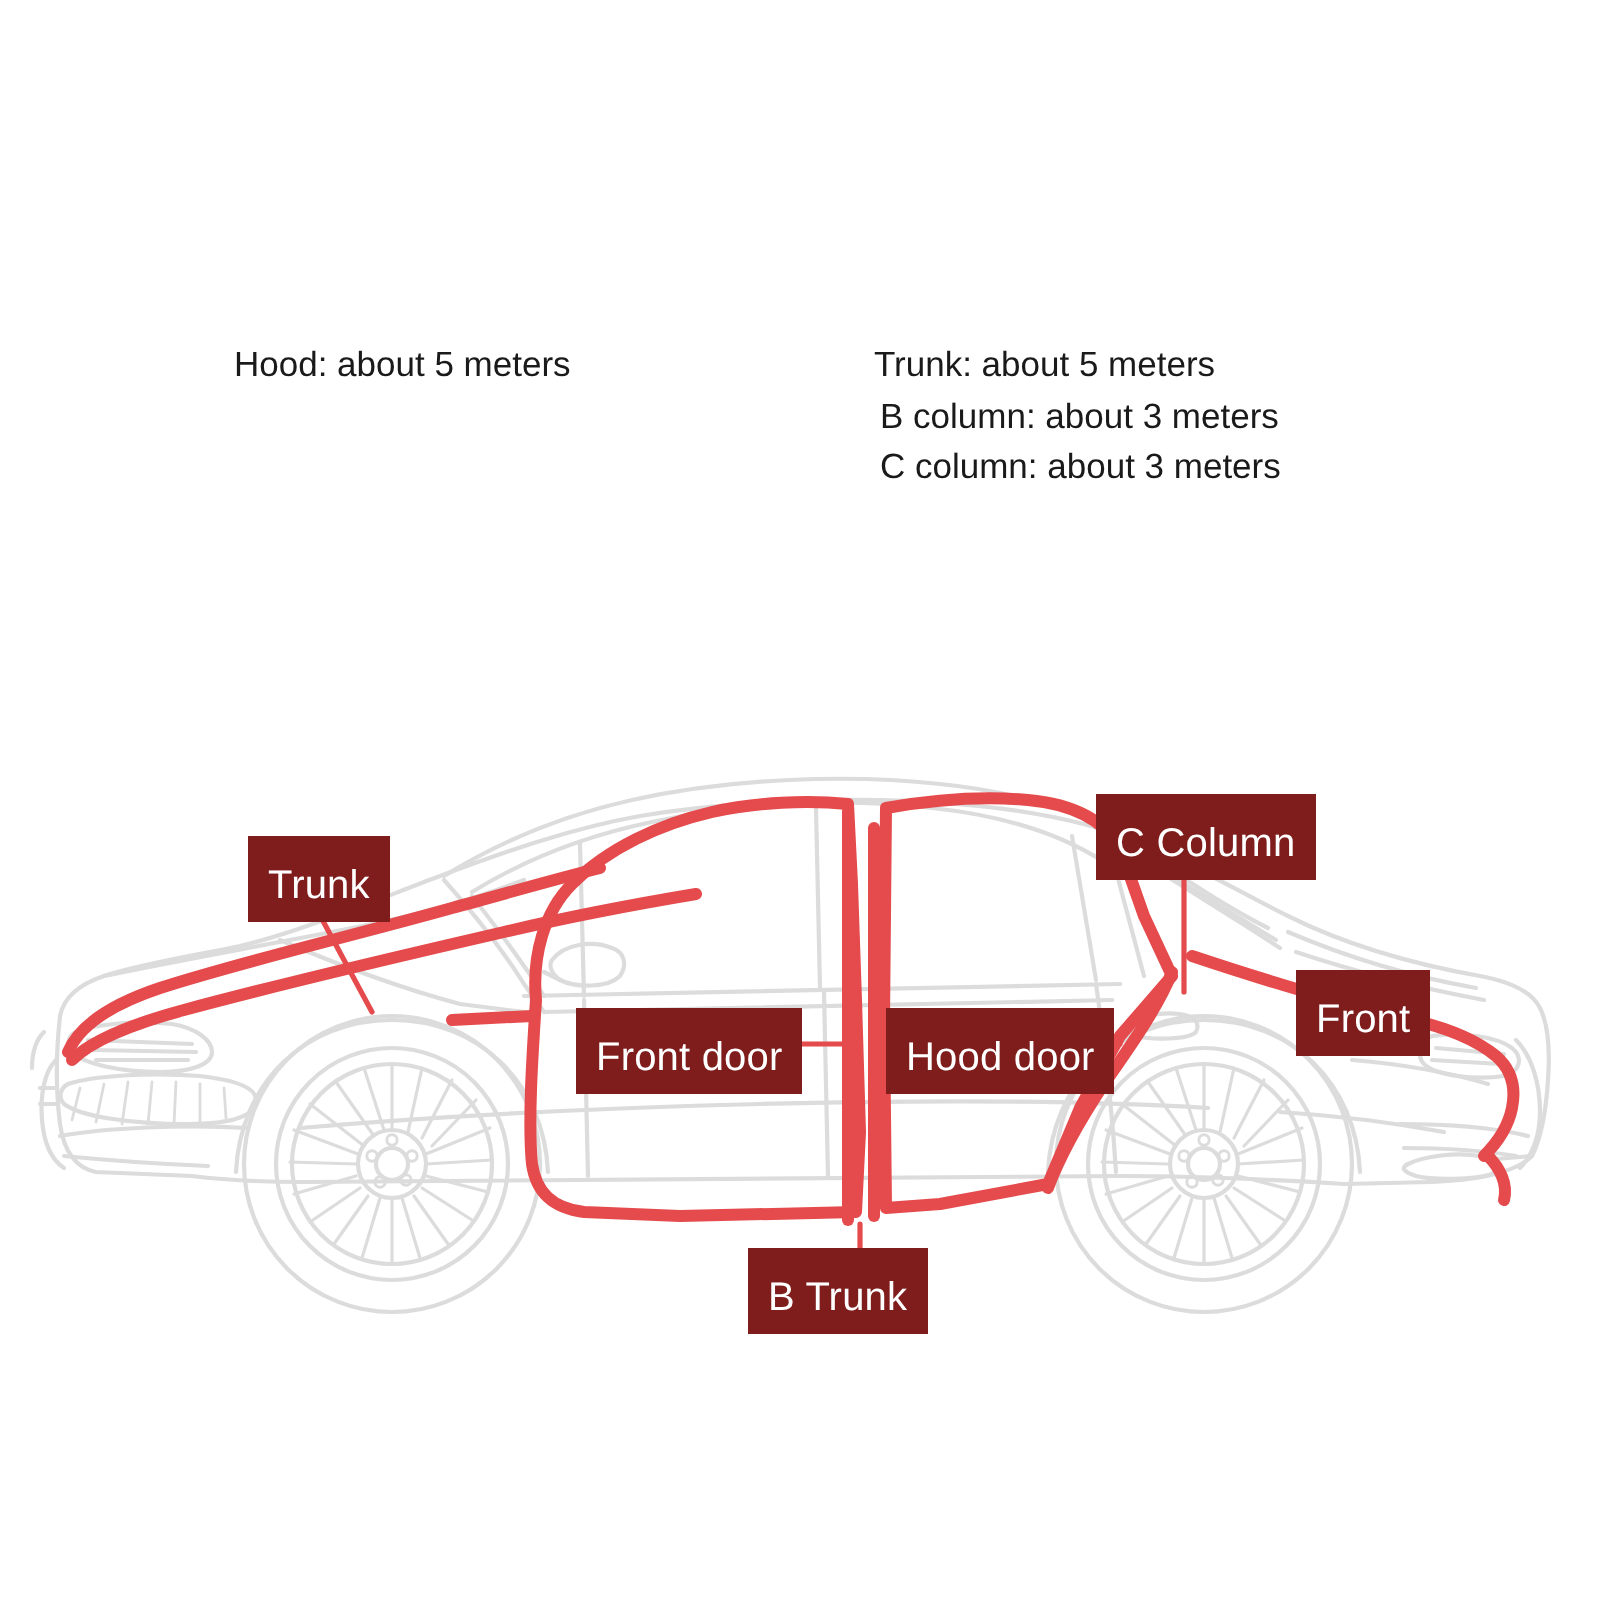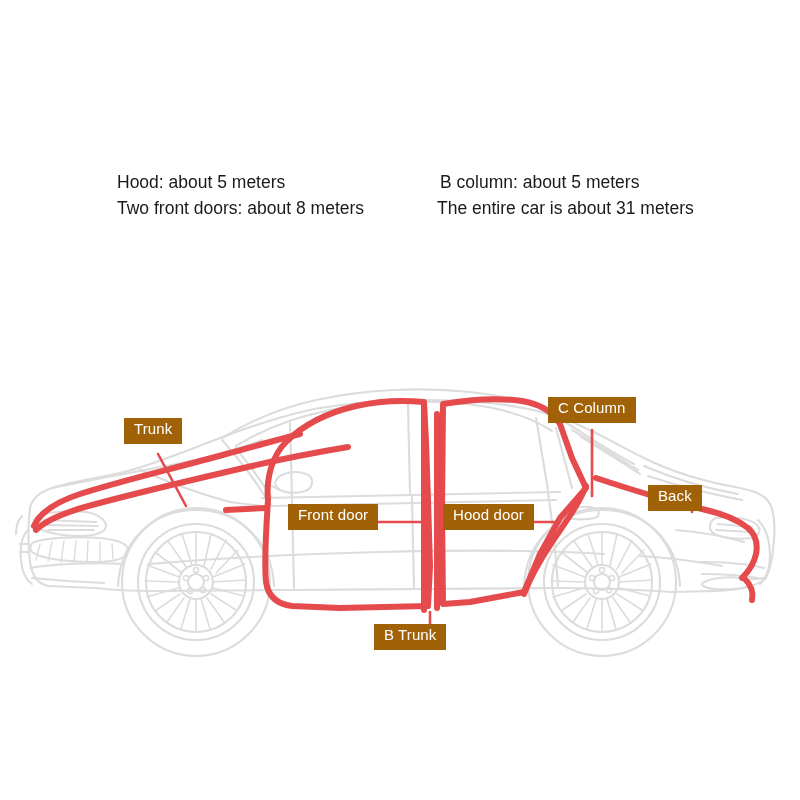--- a/index.html
+++ b/index.html
@@ -47,48 +47,48 @@
   }
   #car-svg {
     display: block;
     width: 800px;
     height: 400px;
   }
 
   
   .callout {
     position: absolute;
-    background: #a16207;
+    background: #7f1d1d;
     color: #ffffff;
-    font-size: 15px;
+    font-size: 20px;
     line-height: 1;
-    padding: 3px 10px 8px 10px;
+    padding: 15px 10px 8px 10px;
     white-space: nowrap;
     letter-spacing: .1px;
   }
   #callout-hood        { left: 124px; top: 418px; }
   #callout-front-door  { left: 288px; top: 504px; }
   #callout-back-door   { left: 443px; top: 504px; }
   #callout-b-column    { left: 374px; top: 624px; }
   #callout-c-column    { left: 548px; top: 397px; }
   #callout-trunk       { left: 648px; top: 485px; }
 </style>
 </head>
 <body>
 
 <div id="spec-block">
 
   <div class="spec-col" id="spec-col-left">
     <span class="spec-line">Hood: about 5 meters</span>
-    <span class="spec-line">Two front doors: about 8 meters</span>
   </div>
 
   <div class="spec-col" id="spec-col-right">
-    <span class="spec-line indent">B column: about 5 meters</span>
-    <span class="spec-line">The entire car is about 31 meters</span>
+    <span class="spec-line">Trunk: about 5 meters</span>
+    <span class="spec-line indent">B column: about 3 meters</span>
+    <span class="spec-line indent">C column: about 3 meters</span>
   </div>
 
 </div>
 
 <div id="diagram">
   <svg id="car-svg" viewBox="0 0 800 400" xmlns="http://www.w3.org/2000/svg">
 
     <g fill="none" stroke="#dcdcdc" stroke-width="2.1" stroke-linecap="round" stroke-linejoin="round">
 
       <path d="M30,178 C32,168 40,162 52,158 C70,152 96,148 120,143
@@ -328,13 +328,13 @@
 <div class="callout" id="callout-hood">Trunk</div>
 
 <div class="callout" id="callout-front-door">Front door</div>
 
 <div class="callout" id="callout-back-door">Hood door</div>
 
 <div class="callout" id="callout-b-column">B Trunk</div>
 
 <div class="callout" id="callout-c-column">C Column</div>
 
-<div class="callout" id="callout-trunk">Back</div>
+<div class="callout" id="callout-trunk">Front</div>
 
 </body></html>

